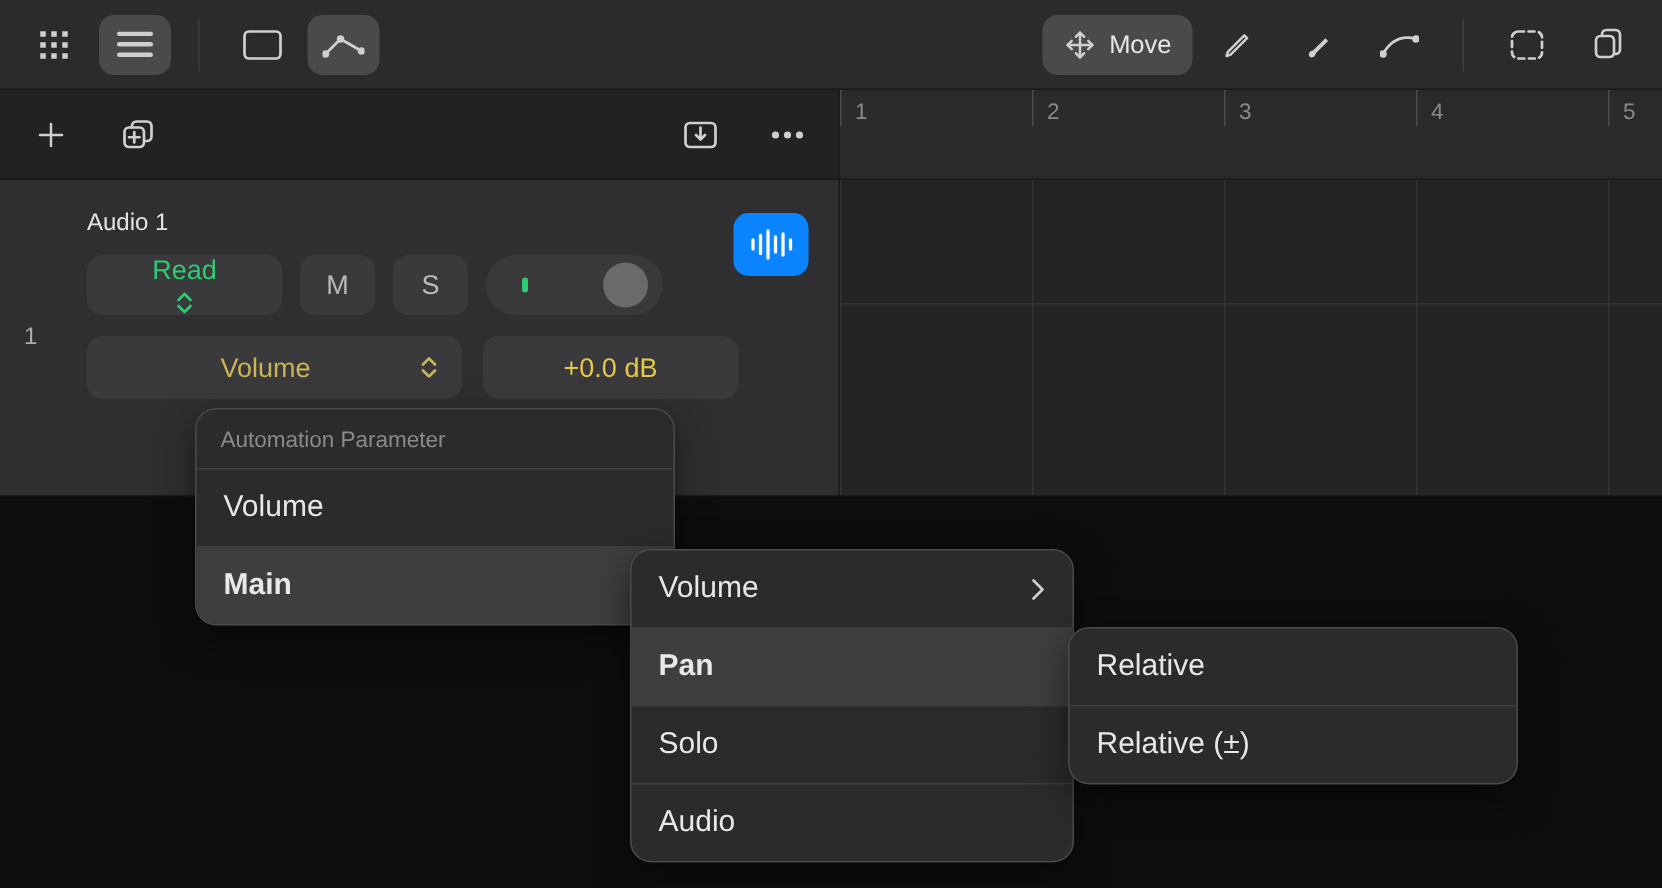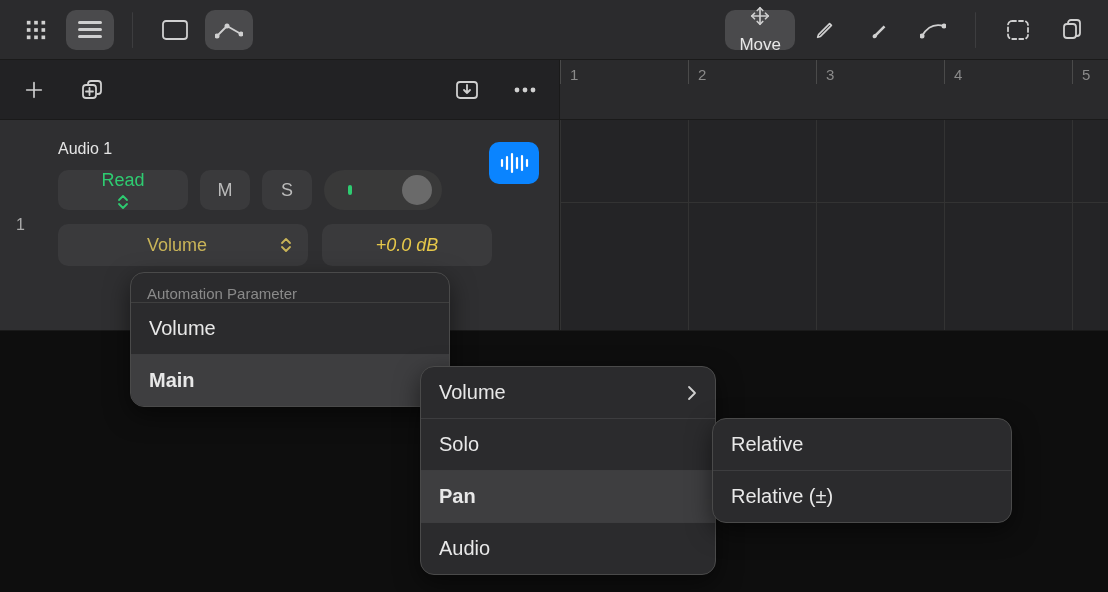--- a/index.html
+++ b/index.html
@@ -4,21 +4,21 @@
 <style>
   * { box-sizing: border-box; margin: 0; padding: 0; }
   html, body { width: 1108px; height: 592px; overflow: hidden; background: #0e0e0e; font-family: -apple-system, BlinkMacSystemFont, "Segoe UI", sans-serif; color: #e8e8e8; }
   svg { display: block; }
 
   
   .topbar { display: flex; align-items: center; height: 60px; padding: 0 12px; gap: 12px; background: #2b2b2d; border-bottom: 1px solid #1a1a1a; }
   .tb-group { display: flex; gap: 6px; align-items: center; }
   .tb-btn { display:flex; align-items:center; justify-content:center; width:48px; height:40px; border-radius:10px; background:transparent; cursor:pointer; }
   .tb-btn.wide { width:auto; padding:0 14px; gap:8px; }
-  .tb-btn.active { background:#4a4a4c;flex-direction:column; }
+  .tb-btn.active { background:#4a4a4c; }
   .tb-spacer { flex:1; }
   .tb-sep { width:1px; height:36px; background:#3d3d3f; margin:0 6px; border-radius:1px; }
   .move-lbl { font-size:17px; font-weight:500; color:#e8e8e8; }
 
   
   .track-hdr { display:flex; align-items:center; height:60px; position:relative; }
   .track-hdr-left { width:560px; height:100%; display:flex; align-items:center; padding:0 12px; gap:14px; border-right:1px solid #1a1a1a; border-bottom:1px solid #1a1a1a; background:#222224;}
   .hdr-btn { display:flex; align-items:center; justify-content:center; width:44px; height:40px; border-radius:10px; cursor:pointer; }
   .hdr-spacer { flex:1; }
   .ruler { position:relative; flex:1; height:100%; background:#2a2a2c; border-bottom:1px solid #1a1a1a; overflow:hidden; }
@@ -35,32 +35,32 @@
   .pill { display:flex; align-items:center; justify-content:center; height:40px; border-radius:10px; background:#3a3a3c; font-size:18px; cursor:pointer;flex-direction:column; }
   .read-pill { width:130px; color:#2ecc71; justify-content:space-between; padding:0 14px; }
   .sq-btn { width:50px; color:#bbb; }
   .slider-wrap { position:relative; flex:1; max-width:118px; height:40px; border-radius:20px; background:#393939; display:flex; align-items:center; padding:0 6px; }
   .slider-tick { width:4px; height:10px; background:#2ecc71; border-radius:2px; margin-left:18px; }
   .slider-thumb { position:absolute; right:10px; width:30px; height:30px; border-radius:50%; background:#6a6a6a; }
   .wave-btn { position:absolute; right:20px; top:22px; width:50px; height:42px; border-radius:10px; background:#0a84ff; display:flex; align-items:center; justify-content:center; cursor:pointer; }
   .track-row2 { display:flex; gap:14px; }
   .param-pill { width:250px; height:42px; background:#3a3a3c; color:#c9b458; justify-content:space-between; padding:0 16px; display:flex; align-items:center; border-radius:10px; font-size:18px; cursor:pointer; }
   .param-pill .cname{ flex:1; text-align:center;}
-  .val-pill { flex:1; max-width:170px; height:42px; background:#3a3a3c; color:#e6c84a; display:flex; align-items:center; justify-content:center; border-radius:10px; font-size:18px; cursor:pointer;font-style:italic; }
+  .val-pill { flex:1; max-width:170px; height:42px; background:#3a3a3c; color:#e6c84a; display:flex; align-items:center; justify-content:center; border-radius:10px; font-size:18px; cursor:pointer; }
 
   .track-right { flex:1; background:#242426; position:relative; overflow:hidden; }
   .vline { position:absolute; top:0; bottom:0; width:1px; background:#333; }
   .hline { position:absolute; left:0; right:0; height:1px; background:#333; }
 
   
   .below { background:#0e0e0e; height:262px; border-top:1px solid #1a1a1a; }
 
   
   .popup { position:absolute; background:#2b2b2d; border:1px solid #4a4a4a; border-radius:14px; overflow:hidden; box-shadow:0 8px 24px rgba(0,0,0,.5); }
-  .popup-title { padding:12px 16px 0; font-size:15px; color:#8a8a8a; border-bottom:1px solid #3f3f3f; }
+  .popup-title { padding:12px 16px 10px; font-size:15px; color:#8a8a8a; border-bottom:1px solid #3f3f3f; }
   .popup-item { padding:14px 18px; font-size:20px; color:#e8e8e8; display:flex; align-items:center; justify-content:space-between; cursor:pointer; }
   .popup-item.hover { background:#3e3e40;font-weight:bold; }
   .popup-item + .popup-item { border-top:1px solid #3d3d3f; }
   .chev-r { color:#7a7a7a; }
 
   #popup1 { left:130px; top:272px; width:320px; }
   #popup2 { left:420px; top:366px; width:296px; }
   #popup3 { left:712px; top:418px; width:300px; }
 
   .icon-stroke { stroke:#d0d0d0; stroke-width:1.8; fill:none; stroke-linecap:round; stroke-linejoin:round; }
@@ -308,27 +308,27 @@
 
 <div id="popup2" class="popup">
   <div class="popup-item">
     <span>Volume</span>
     <span class="chev-r">
       <svg width="10" height="16" viewBox="0 0 10 16">
           <path d="M2 2l6 6-6 6" class="icon-stroke" stroke="#7a7a7a"></path>
         </svg>
     </span>
   </div>
-  <div class="popup-item">
-    <span>Solo</span>
-  </div>
   <div class="popup-item hover">
     <span>Pan</span>
   </div>
   <div class="popup-item">
+    <span>Solo</span>
+  </div>
+  <div class="popup-item">
     <span>Audio</span>
   </div>
 </div>
 
 <div id="popup3" class="popup">
   <div class="popup-item">
     <span>Relative</span>
   </div>
   <div class="popup-item">
     <span>Relative (±)</span>

